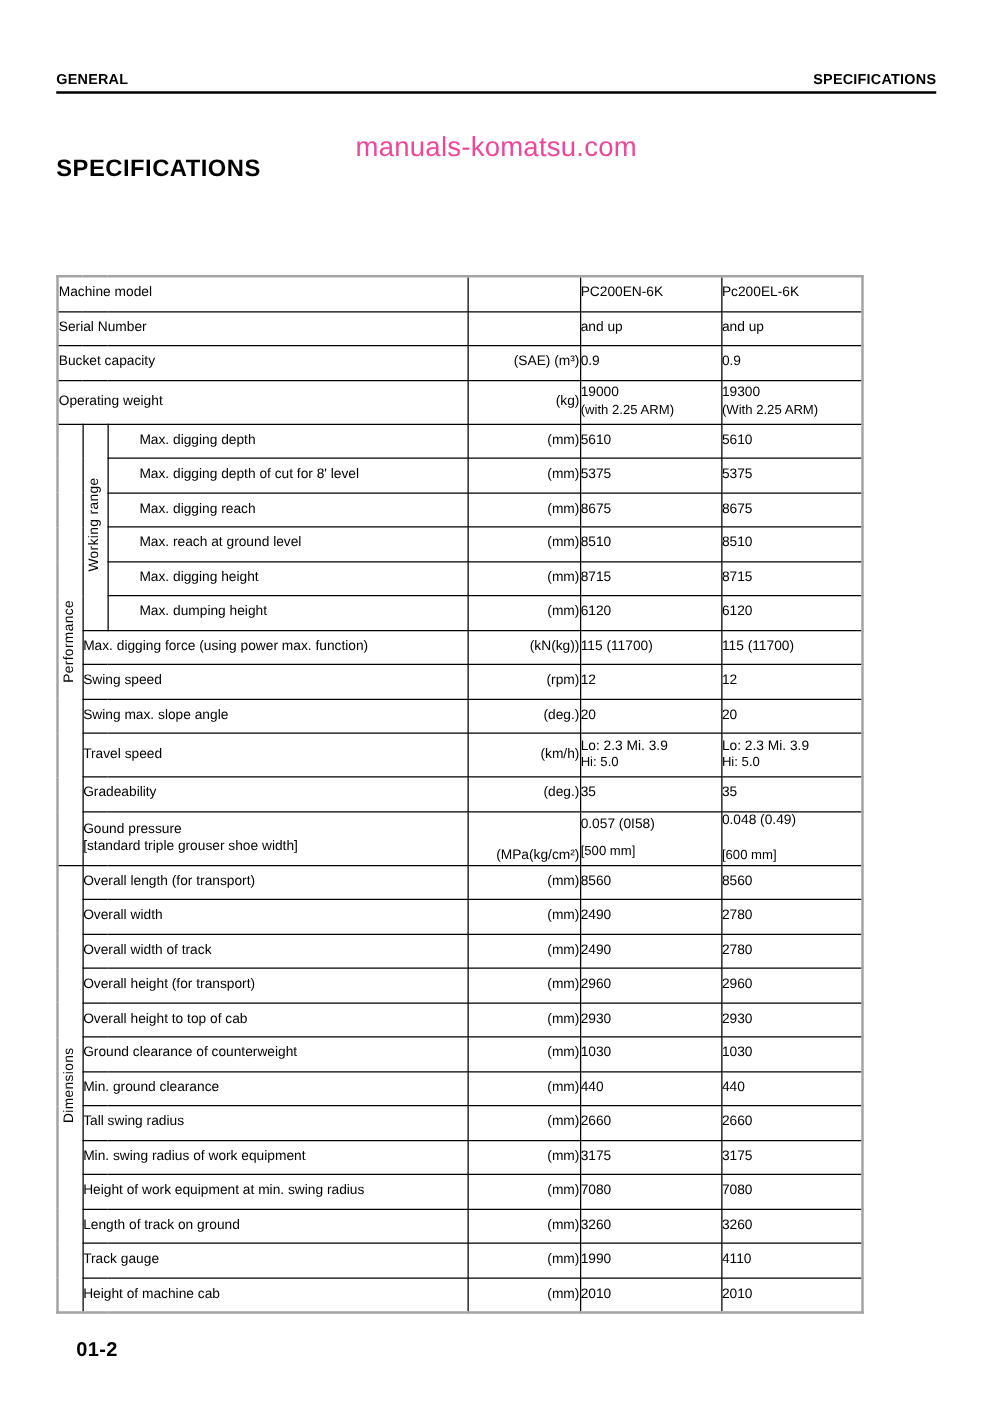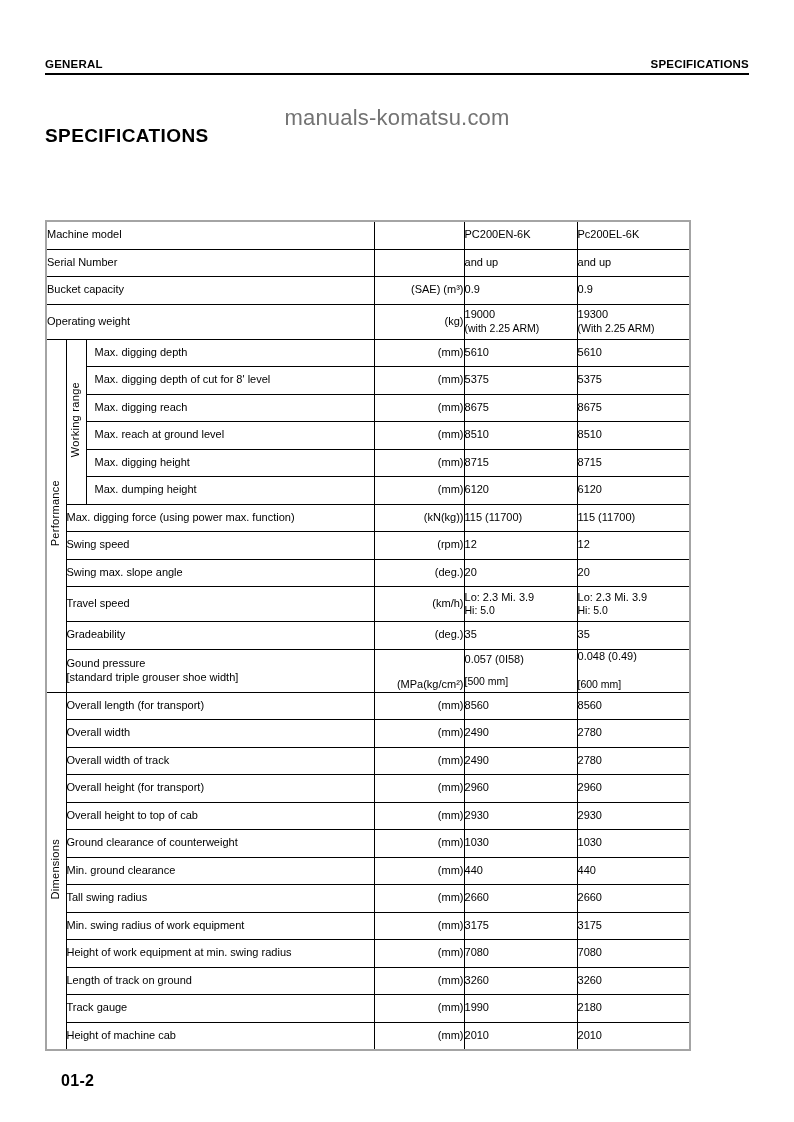--- a/index.html
+++ b/index.html
@@ -40,21 +40,21 @@
   }
 
   
   .watermark {
     position: absolute;
     top: 105px;
     left: 0;
     width: 794px;
     text-align: center;
     font-size: 22px;
-    color: #737373;
+    color: #ec4899;
     letter-spacing: 0.2px;
   }
 
   
   .section-title {
     position: absolute;
     left: 45px;
     top: 125px;
     font-size: 19px;
     font-weight: bold;
@@ -86,21 +86,21 @@
   col.c-sub    { width: 20px; }
   col.c-label  { width: 288px; }
   col.c-unit   { width: 90px; }
   col.c-val    { width: 113px; }
 
   .cell-label {
     padding: 5px 6px 5px 10px;
     text-align: left;
     white-space: nowrap;
   }
-  .cell-label.indent { padding-left: 8px; }
+  .cell-label.indent { padding-left: 25px; }
   .cell-unit {
     padding: 5px 8px 5px 4px;
     text-align: right;
     white-space: nowrap;
   }
   .cell-val {
     padding: 5px 4px;
     text-align: left;
     white-space: nowrap;
   }
@@ -371,21 +371,21 @@
         <tr class="row-std">
           <td class="cell-label" colspan="2">Length of track on ground</td>
           <td class="cell-unit">(mm)</td>
           <td class="cell-val">3260</td>
           <td class="cell-val">3260</td>
         </tr>
         <tr class="row-std">
           <td class="cell-label" colspan="2">Track gauge</td>
           <td class="cell-unit">(mm)</td>
           <td class="cell-val">1990</td>
-          <td class="cell-val">2180</td>
+          <td class="cell-val">4110</td>
         </tr>
         <tr class="row-std tb-bottom">
           <td class="cell-label" colspan="2">Height of machine cab</td>
           <td class="cell-unit">(mm)</td>
           <td class="cell-val">2010</td>
           <td class="cell-val">2010</td>
         </tr>
 
       </tbody>
     </table>

